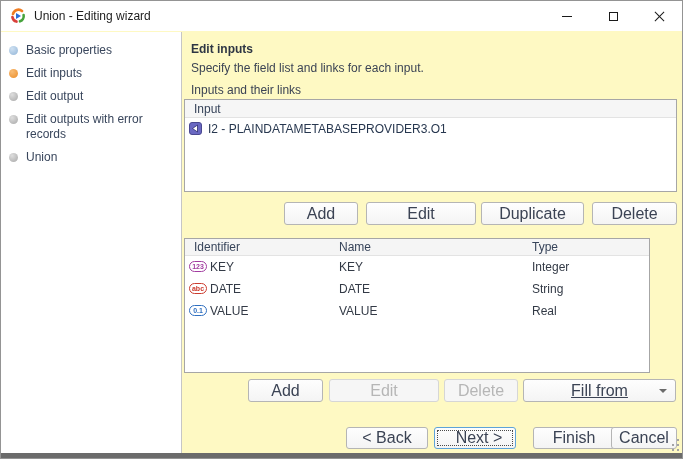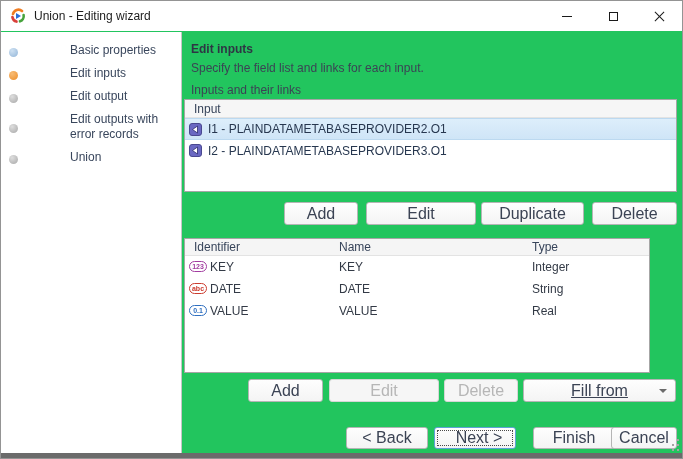--- a/index.html
+++ b/index.html
@@ -1,21 +1,21 @@
 <!DOCTYPE html>
 <html><head>
 <meta charset="utf-8">
 <style>
   * { margin:0; padding:0; box-sizing:border-box; }
   html,body { background:#fff; }
   body { font-family:"Liberation Sans", sans-serif; font-size:12px; color:#3b4354; }
 
   #window {
     position:relative; width:683px; height:459px;
-    background:#22c55e; border:1px solid #949494; overflow:hidden;
+    background:#fef9c3; border:1px solid #949494; overflow:hidden;
   }
   
   .window-bottom-edge {
     position:absolute; left:0; right:0; bottom:0; height:5px;
     background:#6b6b6b;
   }
 
   
   .titlebar { position:absolute; top:0; left:0; right:0; height:30px; background:#fff; }
   .app-icon { position:absolute; left:9px; top:7px; width:16px; height:16px; }
@@ -29,21 +29,21 @@
     content:""; position:absolute; left:-1px; top:5px; width:13px; height:1px; background:#1a1a1a;
   }
   .glyph-close:before { transform:rotate(45deg); }
   .glyph-close:after  { transform:rotate(-45deg); }
 
   
   .sidebar {
     position:absolute; top:31px; left:0; width:181px; bottom:5px;
     background:#fff; border-right:1px solid #c6c6c6; padding:7px 4px 0 8px;
   }
-  .step { display:flex; align-items:center; padding:4px 0; cursor:default;gap:44px; }
+  .step { display:flex; align-items:flex-start; padding:4px 0; cursor:default; }
   .step-bullet { flex:0 0 9px; width:9px; height:9px; border-radius:50%; margin:3px 8px 0 0; }
   .step-bullet.done    { background:radial-gradient(circle at 35% 30%, #cfe1f2, #92b5d8); }
   .step-bullet.current { background:radial-gradient(circle at 35% 30%, #f8bd77, #ec8d28); }
   .step-bullet.todo    { background:radial-gradient(circle at 35% 30%, #dedede, #a8a8a8); }
   .step-label { width:140px; line-height:15px; color:#39465c; }
 
   
   .heading { position:absolute; left:190px; top:41px; font-weight:bold; color:#2e3644; }
   .description { position:absolute; left:190px; top:60px; color:#3b4354; }
   .inputs-label { position:absolute; left:190px; top:82px; color:#3b4354; }
@@ -182,27 +182,20 @@
       <span class="step-label">Union</span>
     </div>
   </div>
 
   <div class="heading">Edit inputs</div>
   <div class="description">Specify the field list and links for each input.</div>
   <div class="inputs-label">Inputs and their links</div>
 
   <div class="input-list">
     <div class="input-list-header">Input</div>
-    <div class="input-row selected">
-      <svg class="port-icon" viewBox="0 0 13 13">
-        <rect x="0.5" y="0.5" width="12" height="12" rx="2.5" fill="#6a68c2" stroke="#4a4890"></rect>
-        <polygon points="8.5,3 3.5,6.5 8.5,10" fill="#fff" stroke="#2b2a6e" stroke-width="0.8"></polygon>
-      </svg>
-      <span class="row-label">I1 - PLAINDATAMETABASEPROVIDER2.O1</span>
-    </div>
     <div class="input-row">
       <svg class="port-icon" viewBox="0 0 13 13">
         <rect x="0.5" y="0.5" width="12" height="12" rx="2.5" fill="#6a68c2" stroke="#4a4890"></rect>
         <polygon points="8.5,3 3.5,6.5 8.5,10" fill="#fff" stroke="#2b2a6e" stroke-width="0.8"></polygon>
       </svg>
       <span class="row-label">I2 - PLAINDATAMETABASEPROVIDER3.O1</span>
     </div>
   </div>
 
   <div class="btn btn-add1">Add</div>

